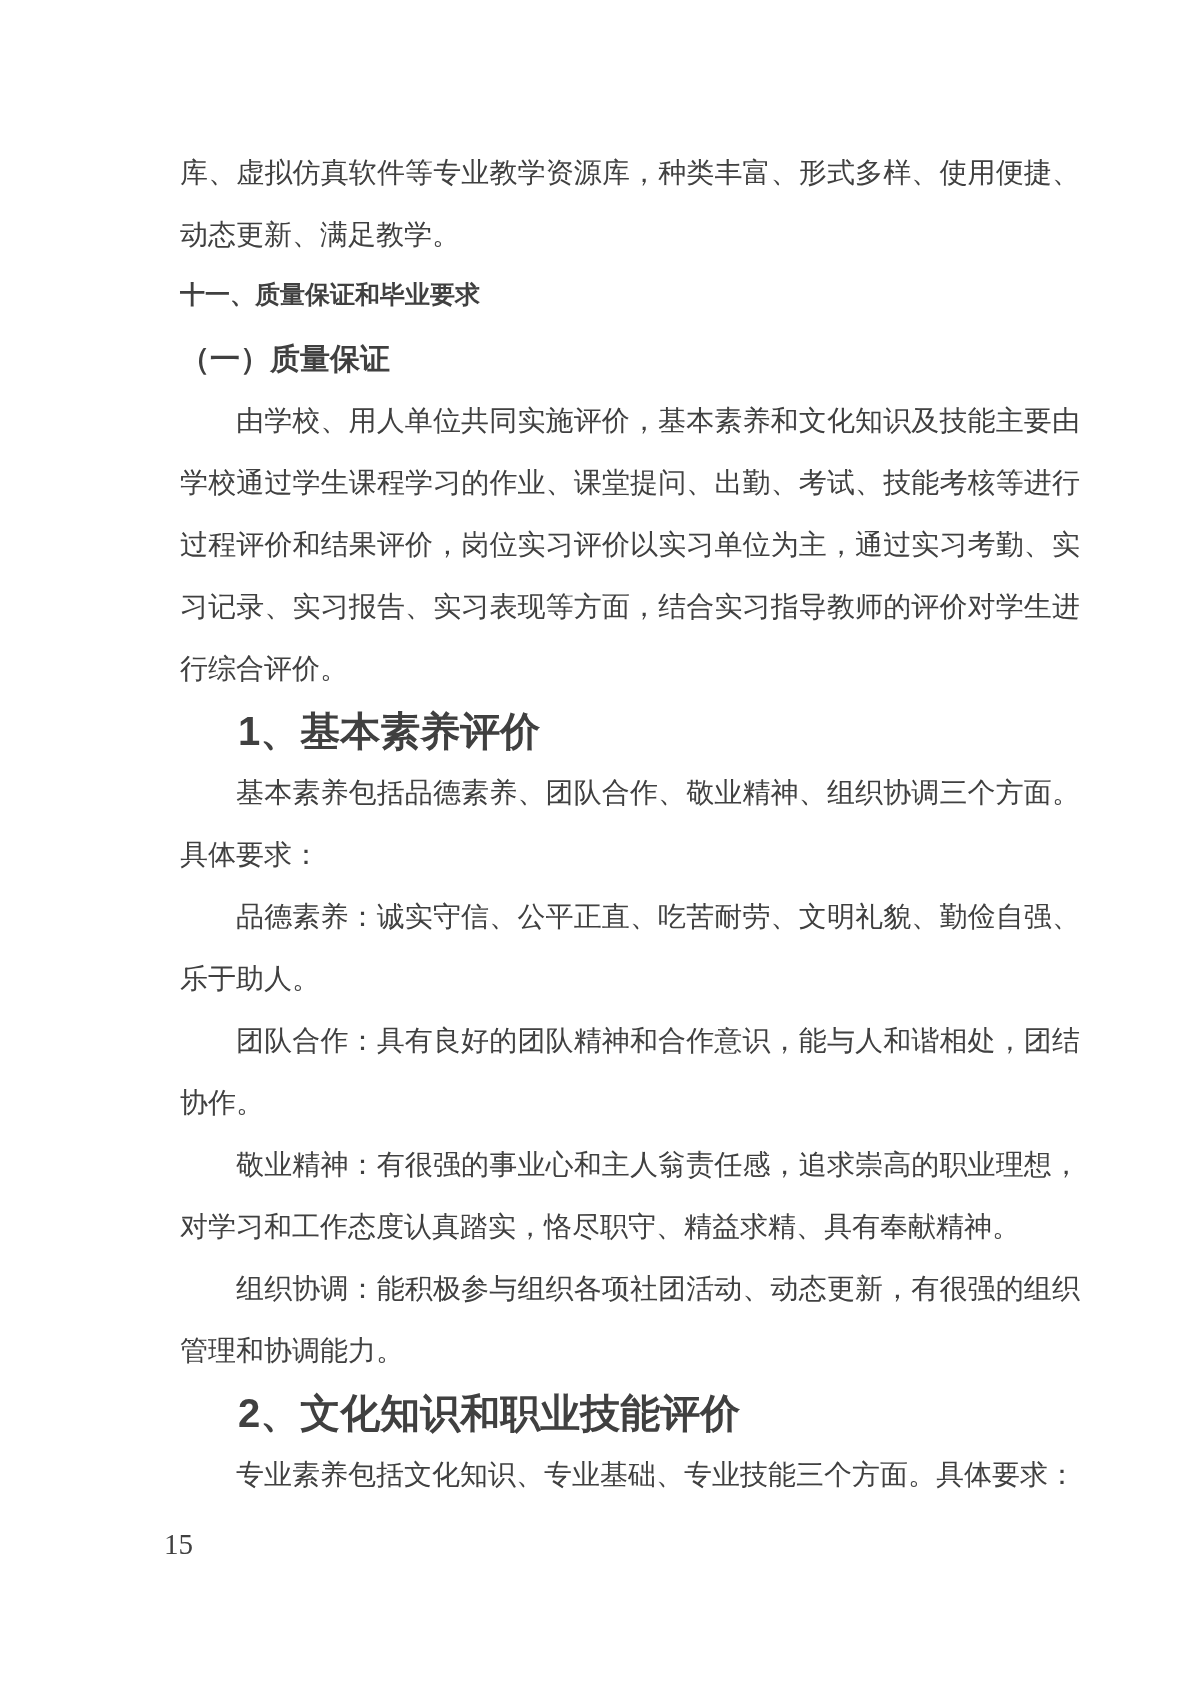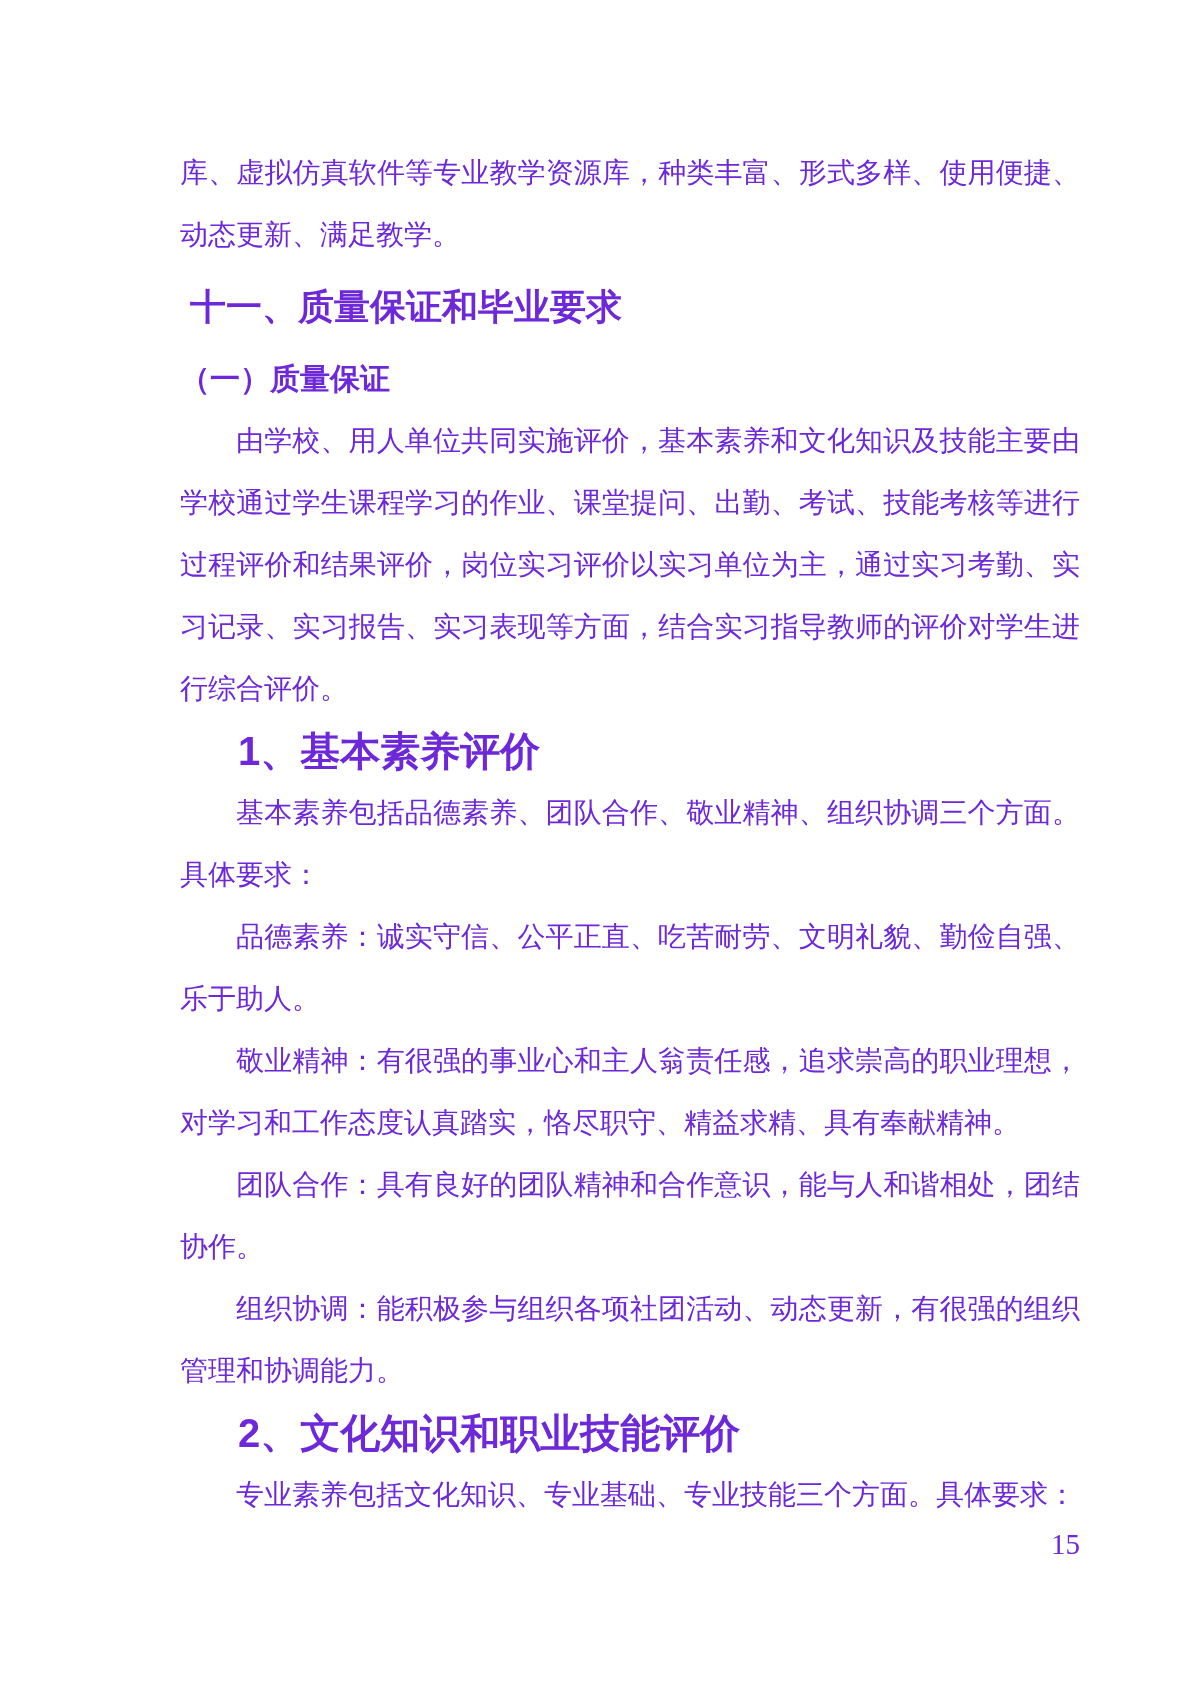--- a/index.html
+++ b/index.html
@@ -5,21 +5,21 @@
   html, body {
     margin: 0;
     padding: 0;
     background: #ffffff;
   }
   .page {
     position: relative;
     width: 1190px;
     height: 1683px;
     background: #ffffff;
-    color: #6d28d9;
+    color: #404040;
     font-family: "Liberation Serif", "DejaVu Serif", serif;
     overflow: hidden;
   }
   .content {
     position: absolute;
     left: 180px;
     top: 142px;
     width: 900px;
   }
   .body-text {
@@ -28,47 +28,47 @@
     line-height: 62px;
     text-align: justify;
     text-justify: inter-ideograph;
     font-weight: normal;
     letter-spacing: 0;
   }
   .indent {
     text-indent: 56px;
   }
   .heading-1 {
-    margin: 10px;
-    font-size: 36px;
+    margin: 0;
+    font-size: 25px;
     line-height: 62px;
     font-weight: bold;
-    font-family: Liberation Sans, sans-serif;
+    font-family: Liberation Mono, monospace;
   }
   .heading-2 {
     margin: 0;
     font-size: 30px;
     line-height: 62px;
     font-weight: bold;
     font-family: Liberation Serif, serif;
   }
   .heading-3 {
     margin: 0;
     font-size: 40px;
     line-height: 62px;
     font-weight: bold;
     text-indent: 58px;
     font-family: "Liberation Sans", "DejaVu Sans", sans-serif;
   }
   .footer {
     position: absolute;
-    left: 180px;
+    left: 164px;
     top: 1524px;
     width: 900px;
-    text-align: right;
+    text-align: left;
     font-size: 29px;
     line-height: 40px;
     font-family: "Liberation Serif", "DejaVu Serif", serif;
   }
 </style>
 </head>
 <body>
 
 <div class="page">
   <div class="content">
@@ -80,23 +80,23 @@
     <h2 class="heading-2">（一）质量保证</h2>
 
     <p class="body-text indent">由学校、用人单位共同实施评价，基本素养和文化知识及技能主要由学校通过学生课程学习的作业、课堂提问、出勤、考试、技能考核等进行过程评价和结果评价，岗位实习评价以实习单位为主，通过实习考勤、实习记录、实习报告、实习表现等方面，结合实习指导教师的评价对学生进行综合评价。</p>
 
     <h3 class="heading-3">1、基本素养评价</h3>
 
     <p class="body-text indent">基本素养包括品德素养、团队合作、敬业精神、组织协调三个方面。具体要求：</p>
 
     <p class="body-text indent">品德素养：诚实守信、公平正直、吃苦耐劳、文明礼貌、勤俭自强、乐于助人。</p>
 
+    <p class="body-text indent">团队合作：具有良好的团队精神和合作意识，能与人和谐相处，团结协作。</p>
+
     <p class="body-text indent">敬业精神：有很强的事业心和主人翁责任感，追求崇高的职业理想，对学习和工作态度认真踏实，恪尽职守、精益求精、具有奉献精神。</p>
-
-    <p class="body-text indent">团队合作：具有良好的团队精神和合作意识，能与人和谐相处，团结协作。</p>
 
     <p class="body-text indent">组织协调：能积极参与组织各项社团活动、动态更新，有很强的组织管理和协调能力。</p>
 
     <h3 class="heading-3">2、文化知识和职业技能评价</h3>
 
     <p class="body-text indent">专业素养包括文化知识、专业基础、专业技能三个方面。具体要求：</p>
 
   </div>
 
   <div class="footer">15</div>

